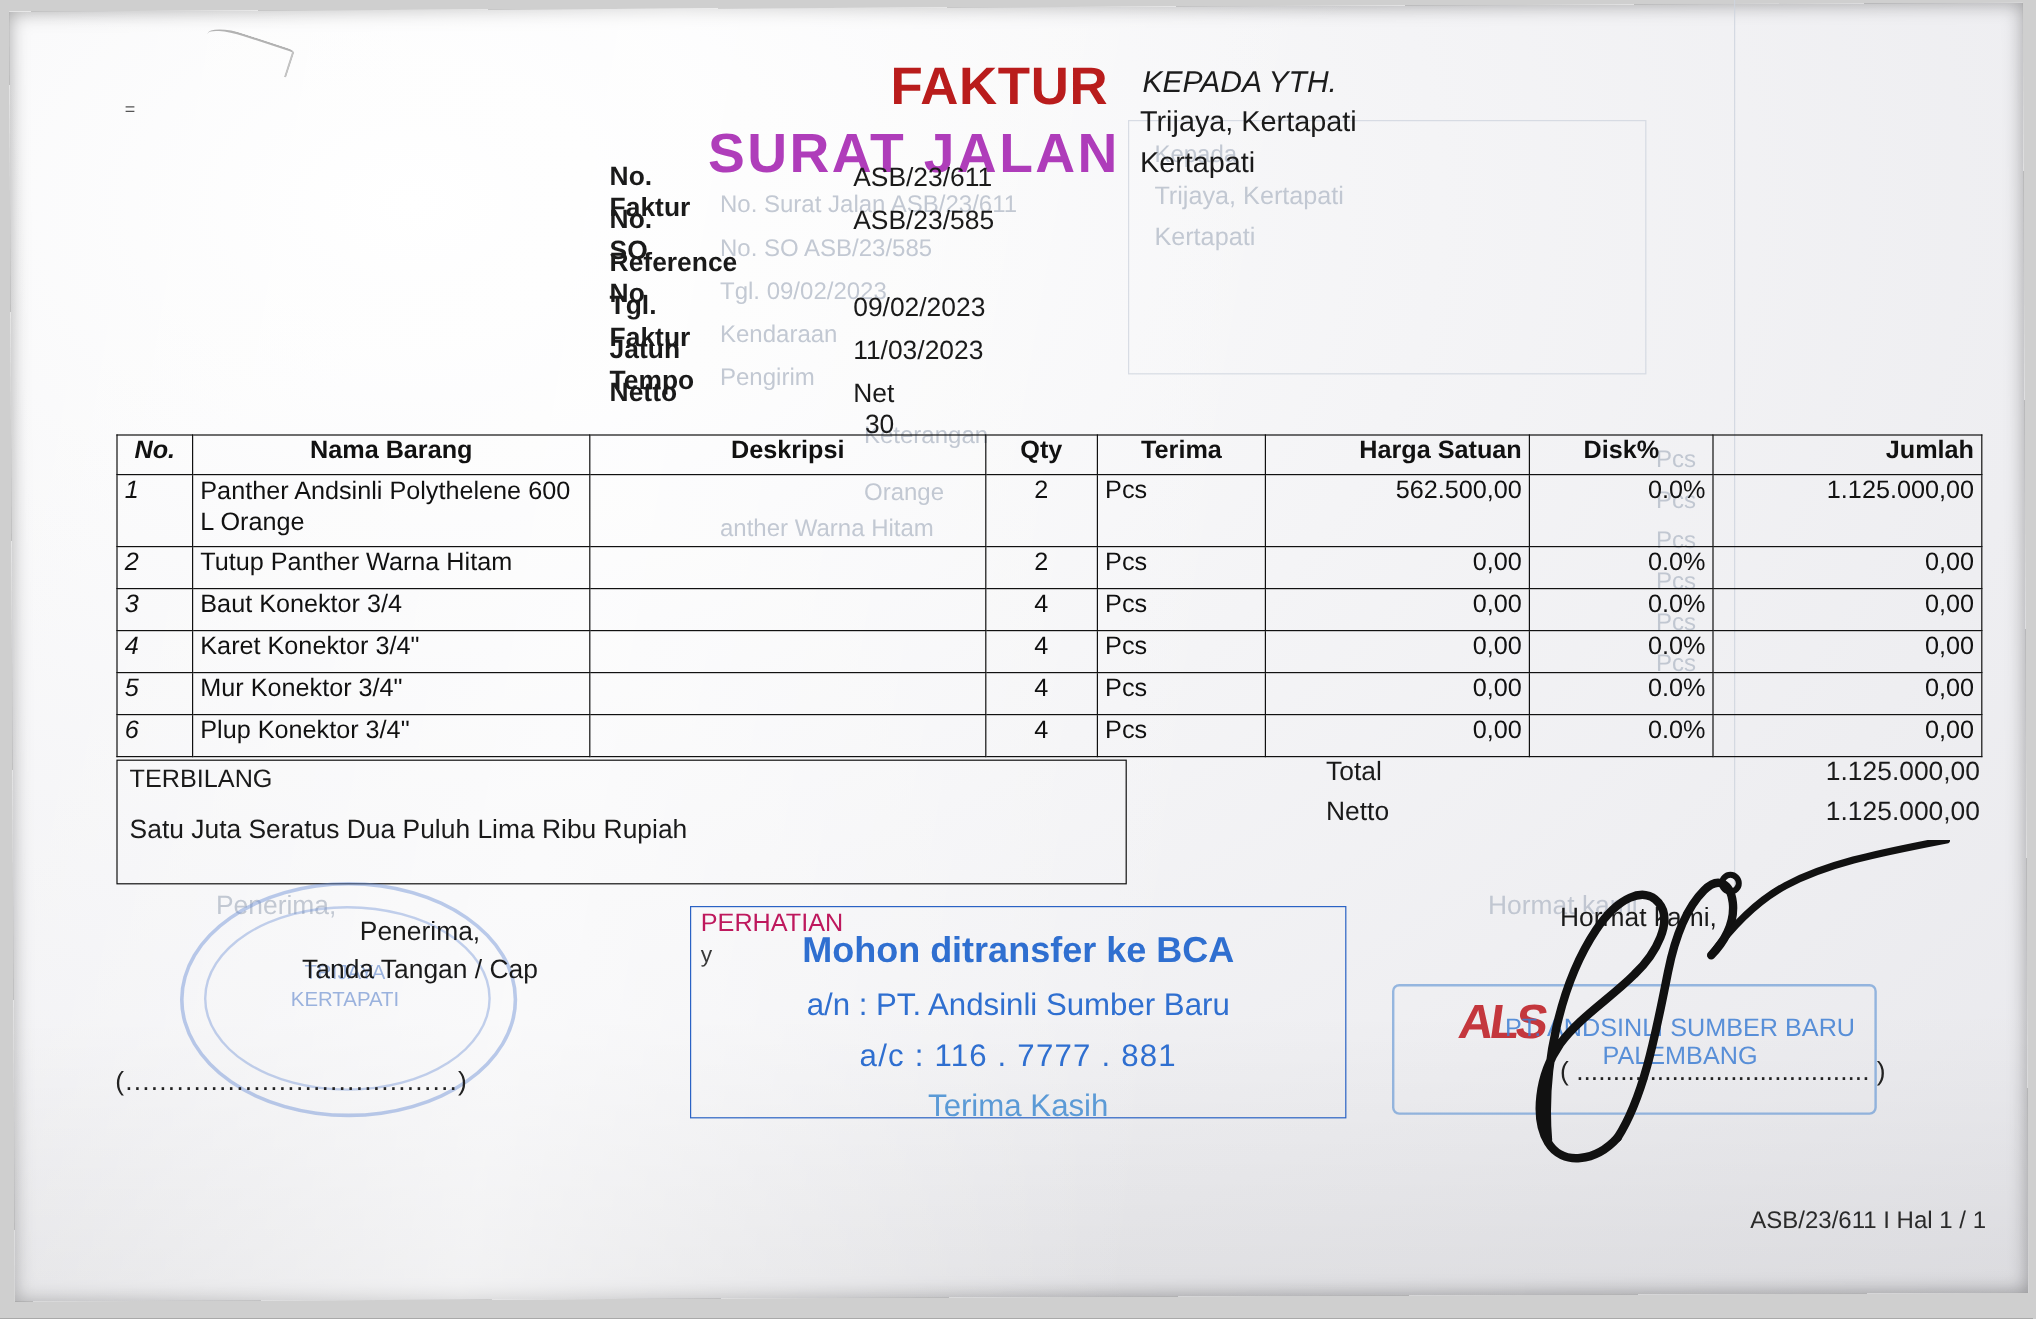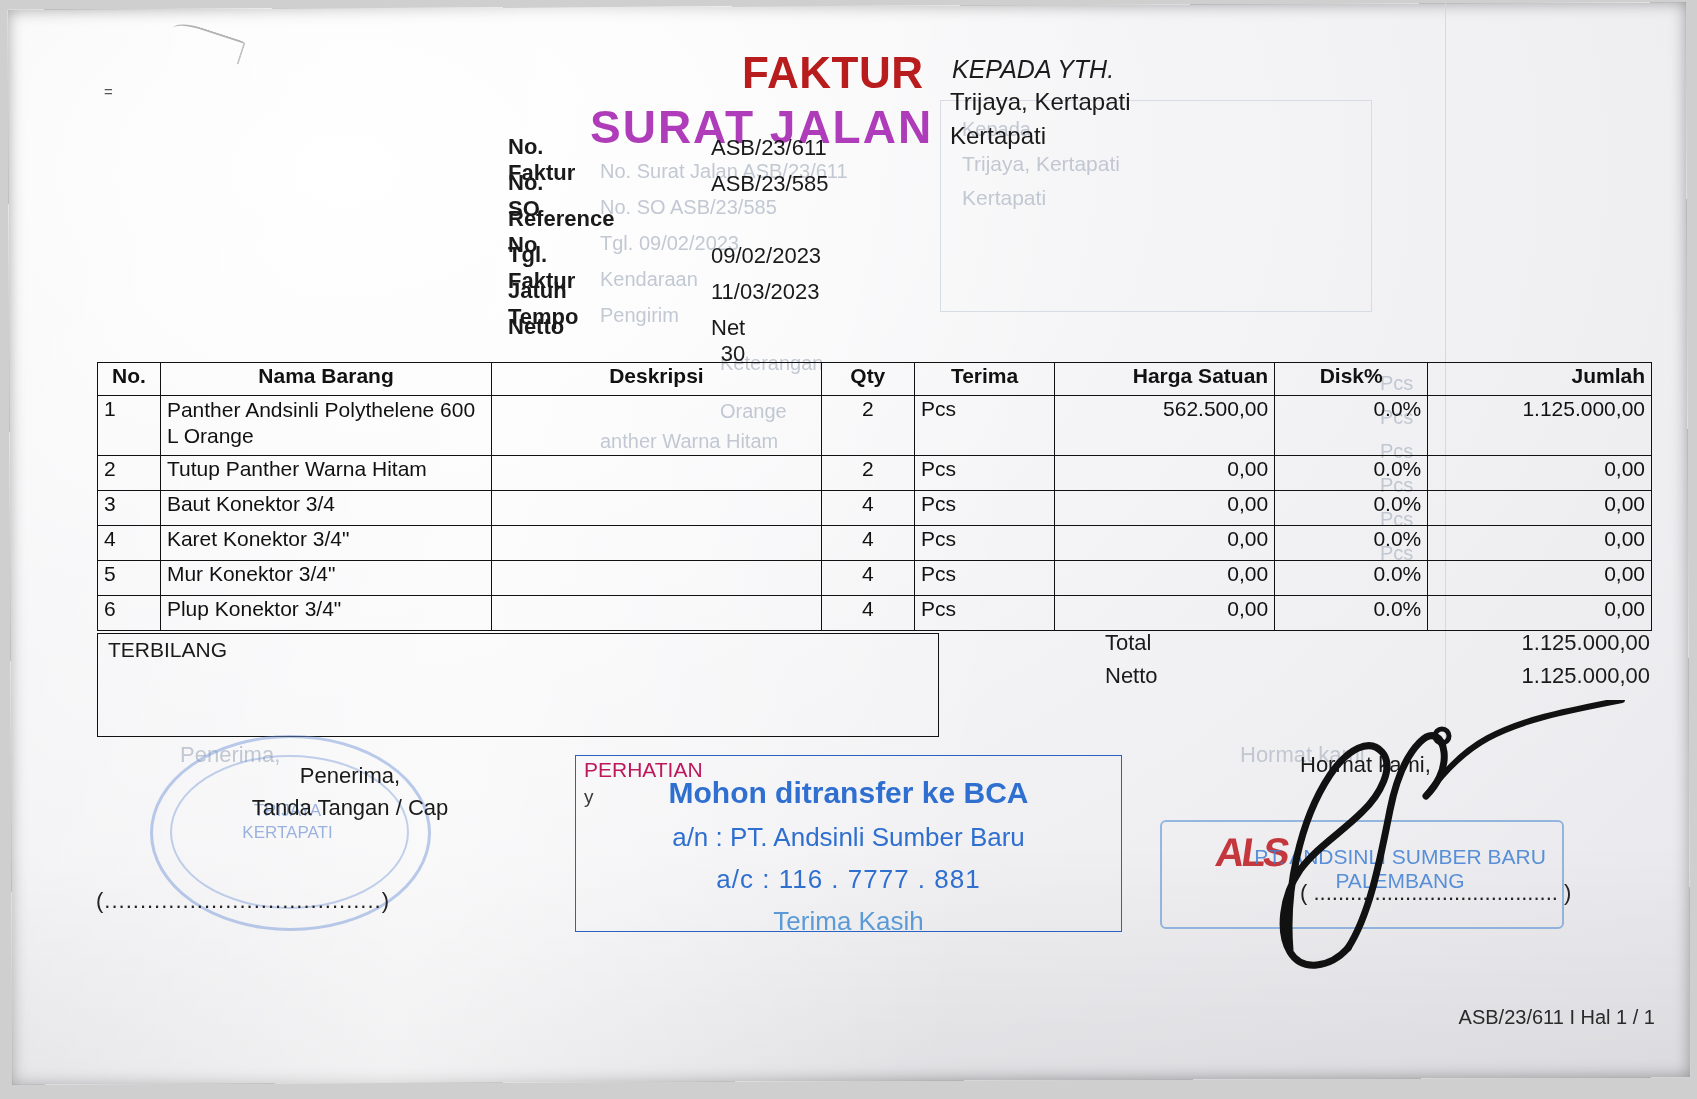--- a/index.html
+++ b/index.html
@@ -130,21 +130,21 @@
   .tbl th, .tbl td {
     border: 1.5px solid #111;
     padding: 1px 6px;
     font-weight: normal;
     color: #111;
     height: 32px;
     vertical-align: top;
     background: transparent;
   }
   .tbl th { font-weight: bold; height: 30px; }
-  .c-no    { width: 52px; }
+  .c-no    { width: 52px; font-style: italic; }
   .c-nama  { width: 345px; }
   .c-desk  { width: 345px; }
   .c-qty   { width: 86px;  text-align: center; }
   .c-kem   { width: 135px; }
   .c-harga { width: 220px; text-align: right; }
   .c-disk  { width: 150px; text-align: right; }
   .c-jml   { width: 222px; text-align: right; }
   .th-jml  { text-align: right; }
   .th-harga{ text-align: right; }
   .th-disk { text-align: center; }
@@ -418,20 +418,21 @@
           <td class="c-kem">Pcs</td>
           <td class="c-harga">0,00</td>
           <td class="c-disk">0.0%</td>
           <td class="c-jml">0,00</td>
         </tr>
       </tbody>
     </table>
 
     <div class="terbilang-box">
       <div class="terbilang-label">TERBILANG</div>
+      <div class="terbilang-value">Satu Juta Seratus Dua Puluh Lima Ribu Rupiah</div>
     </div>
 
     <div class="totals">
       <div class="totals-row">
         <span class="totals-label">Total</span>
         <span class="totals-value">1.125.000,00</span>
       </div>
       <div class="totals-row">
         <span class="totals-label">Netto</span>
         <span class="totals-value">1.125.000,00</span>

